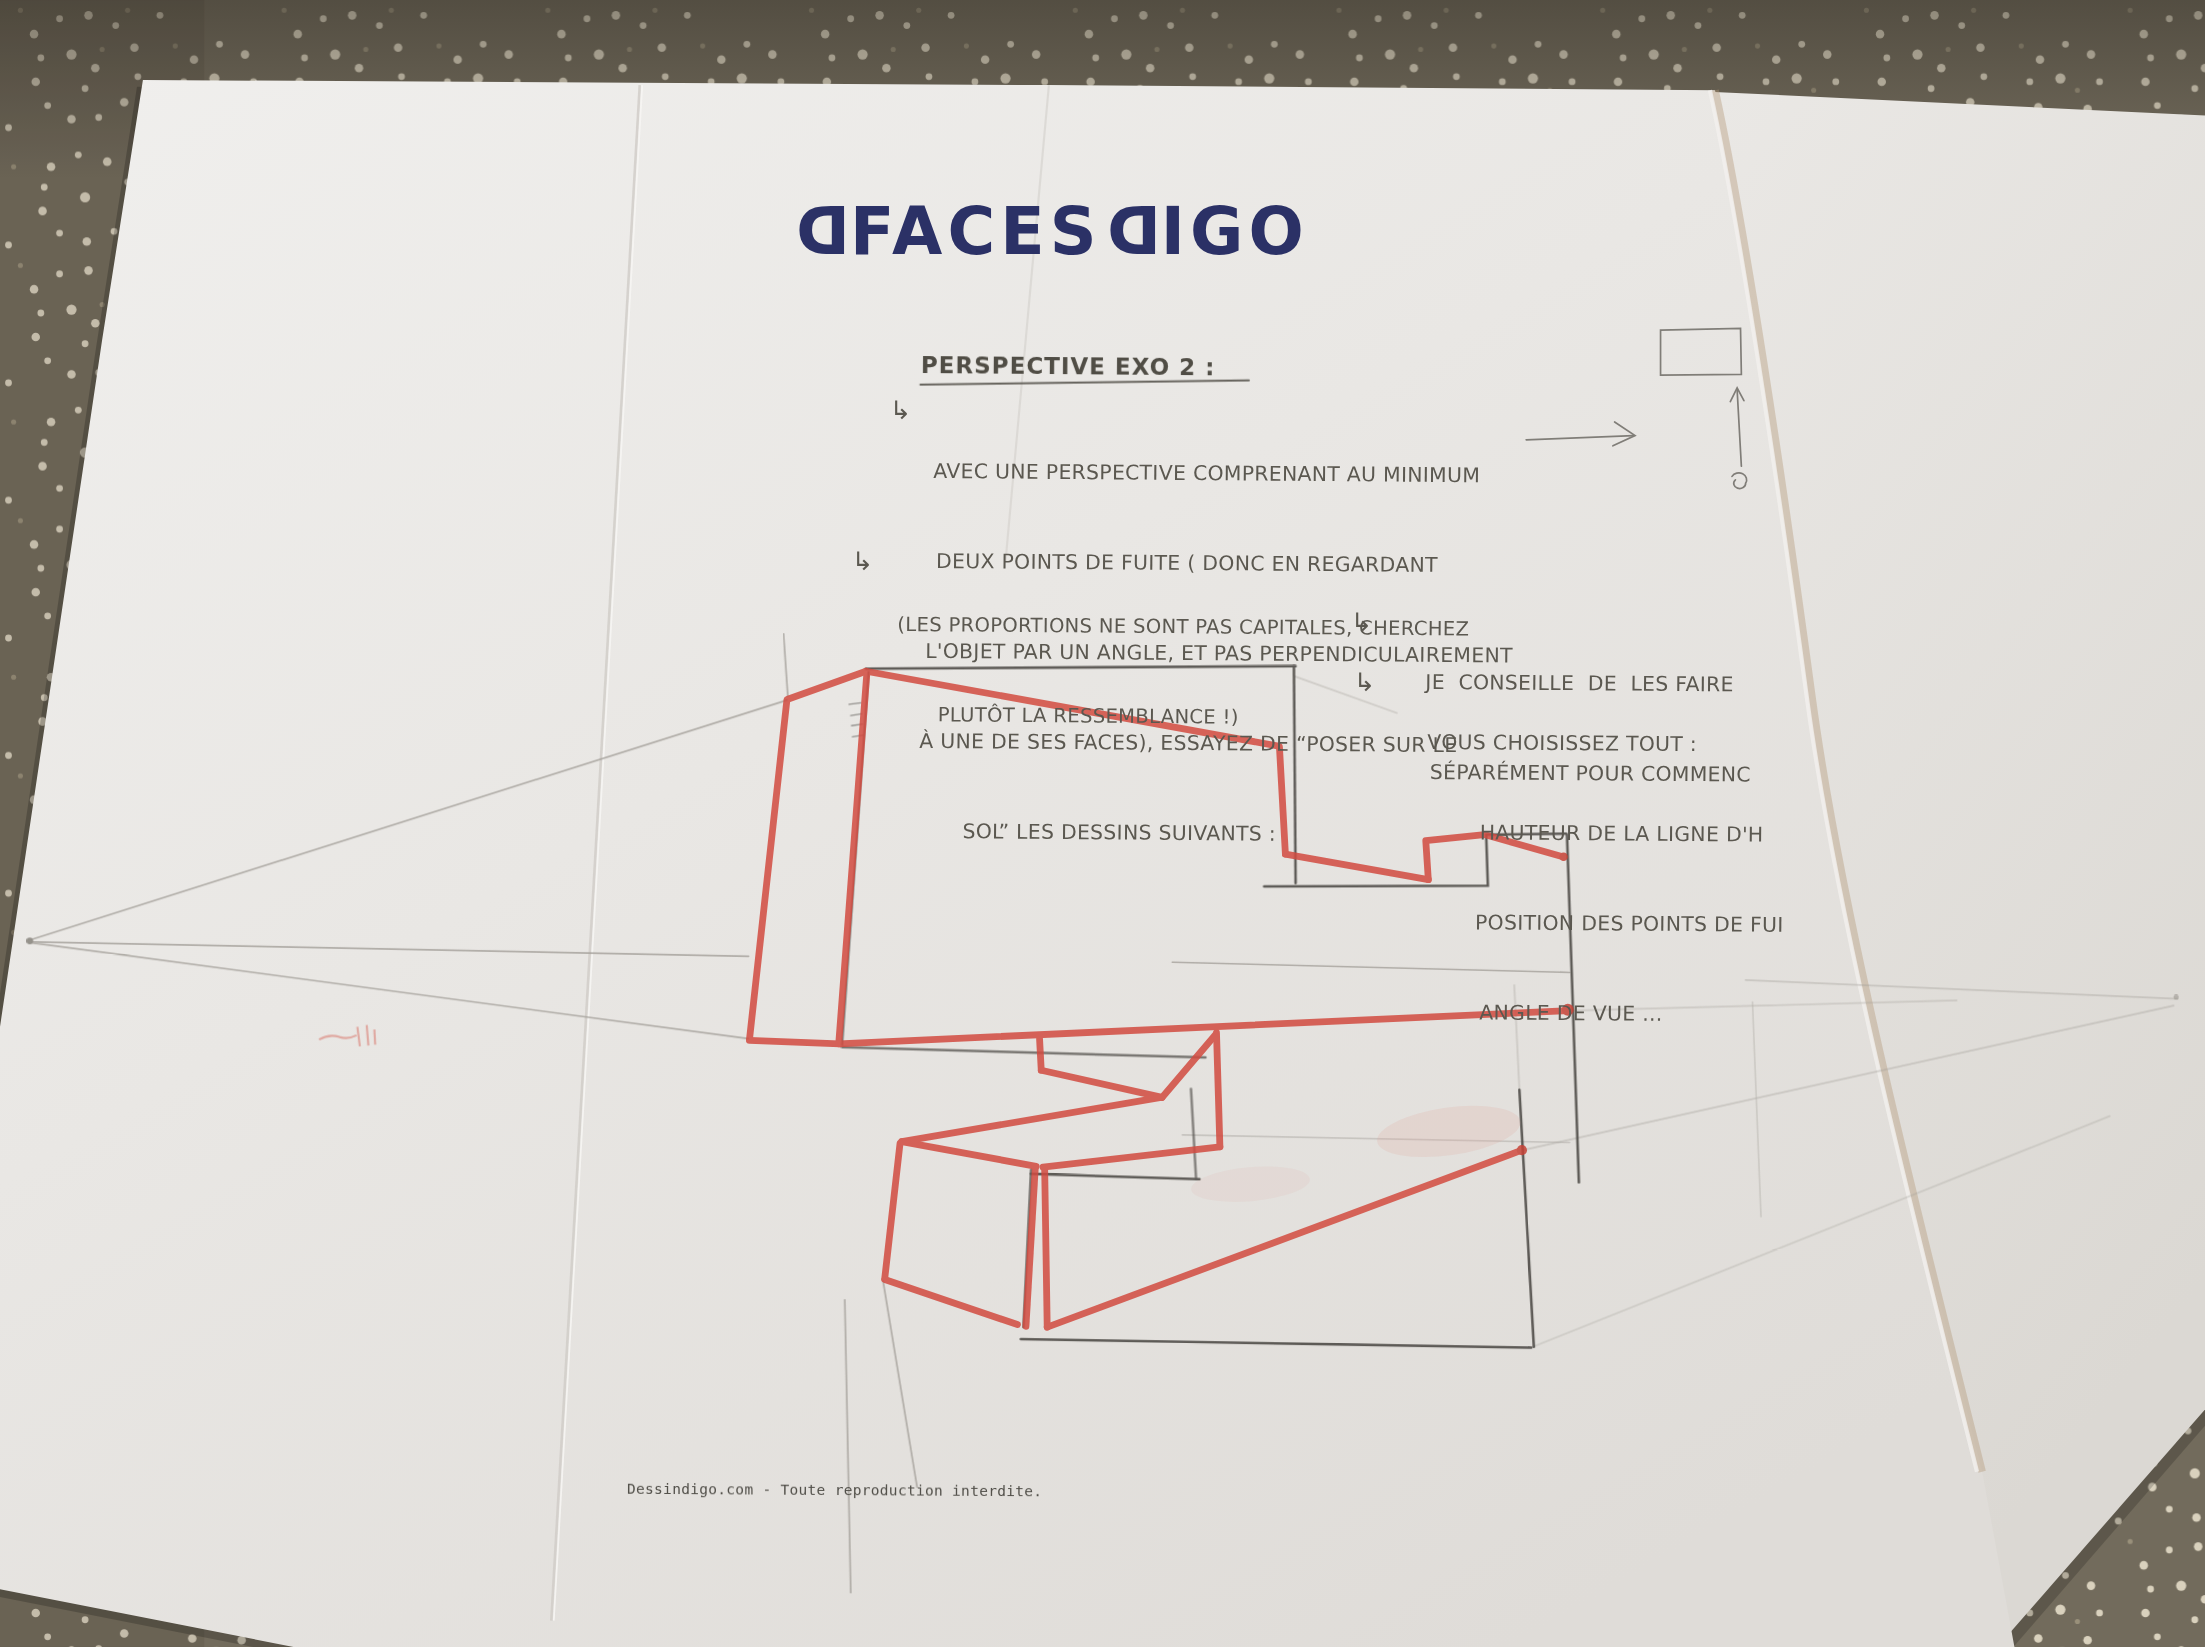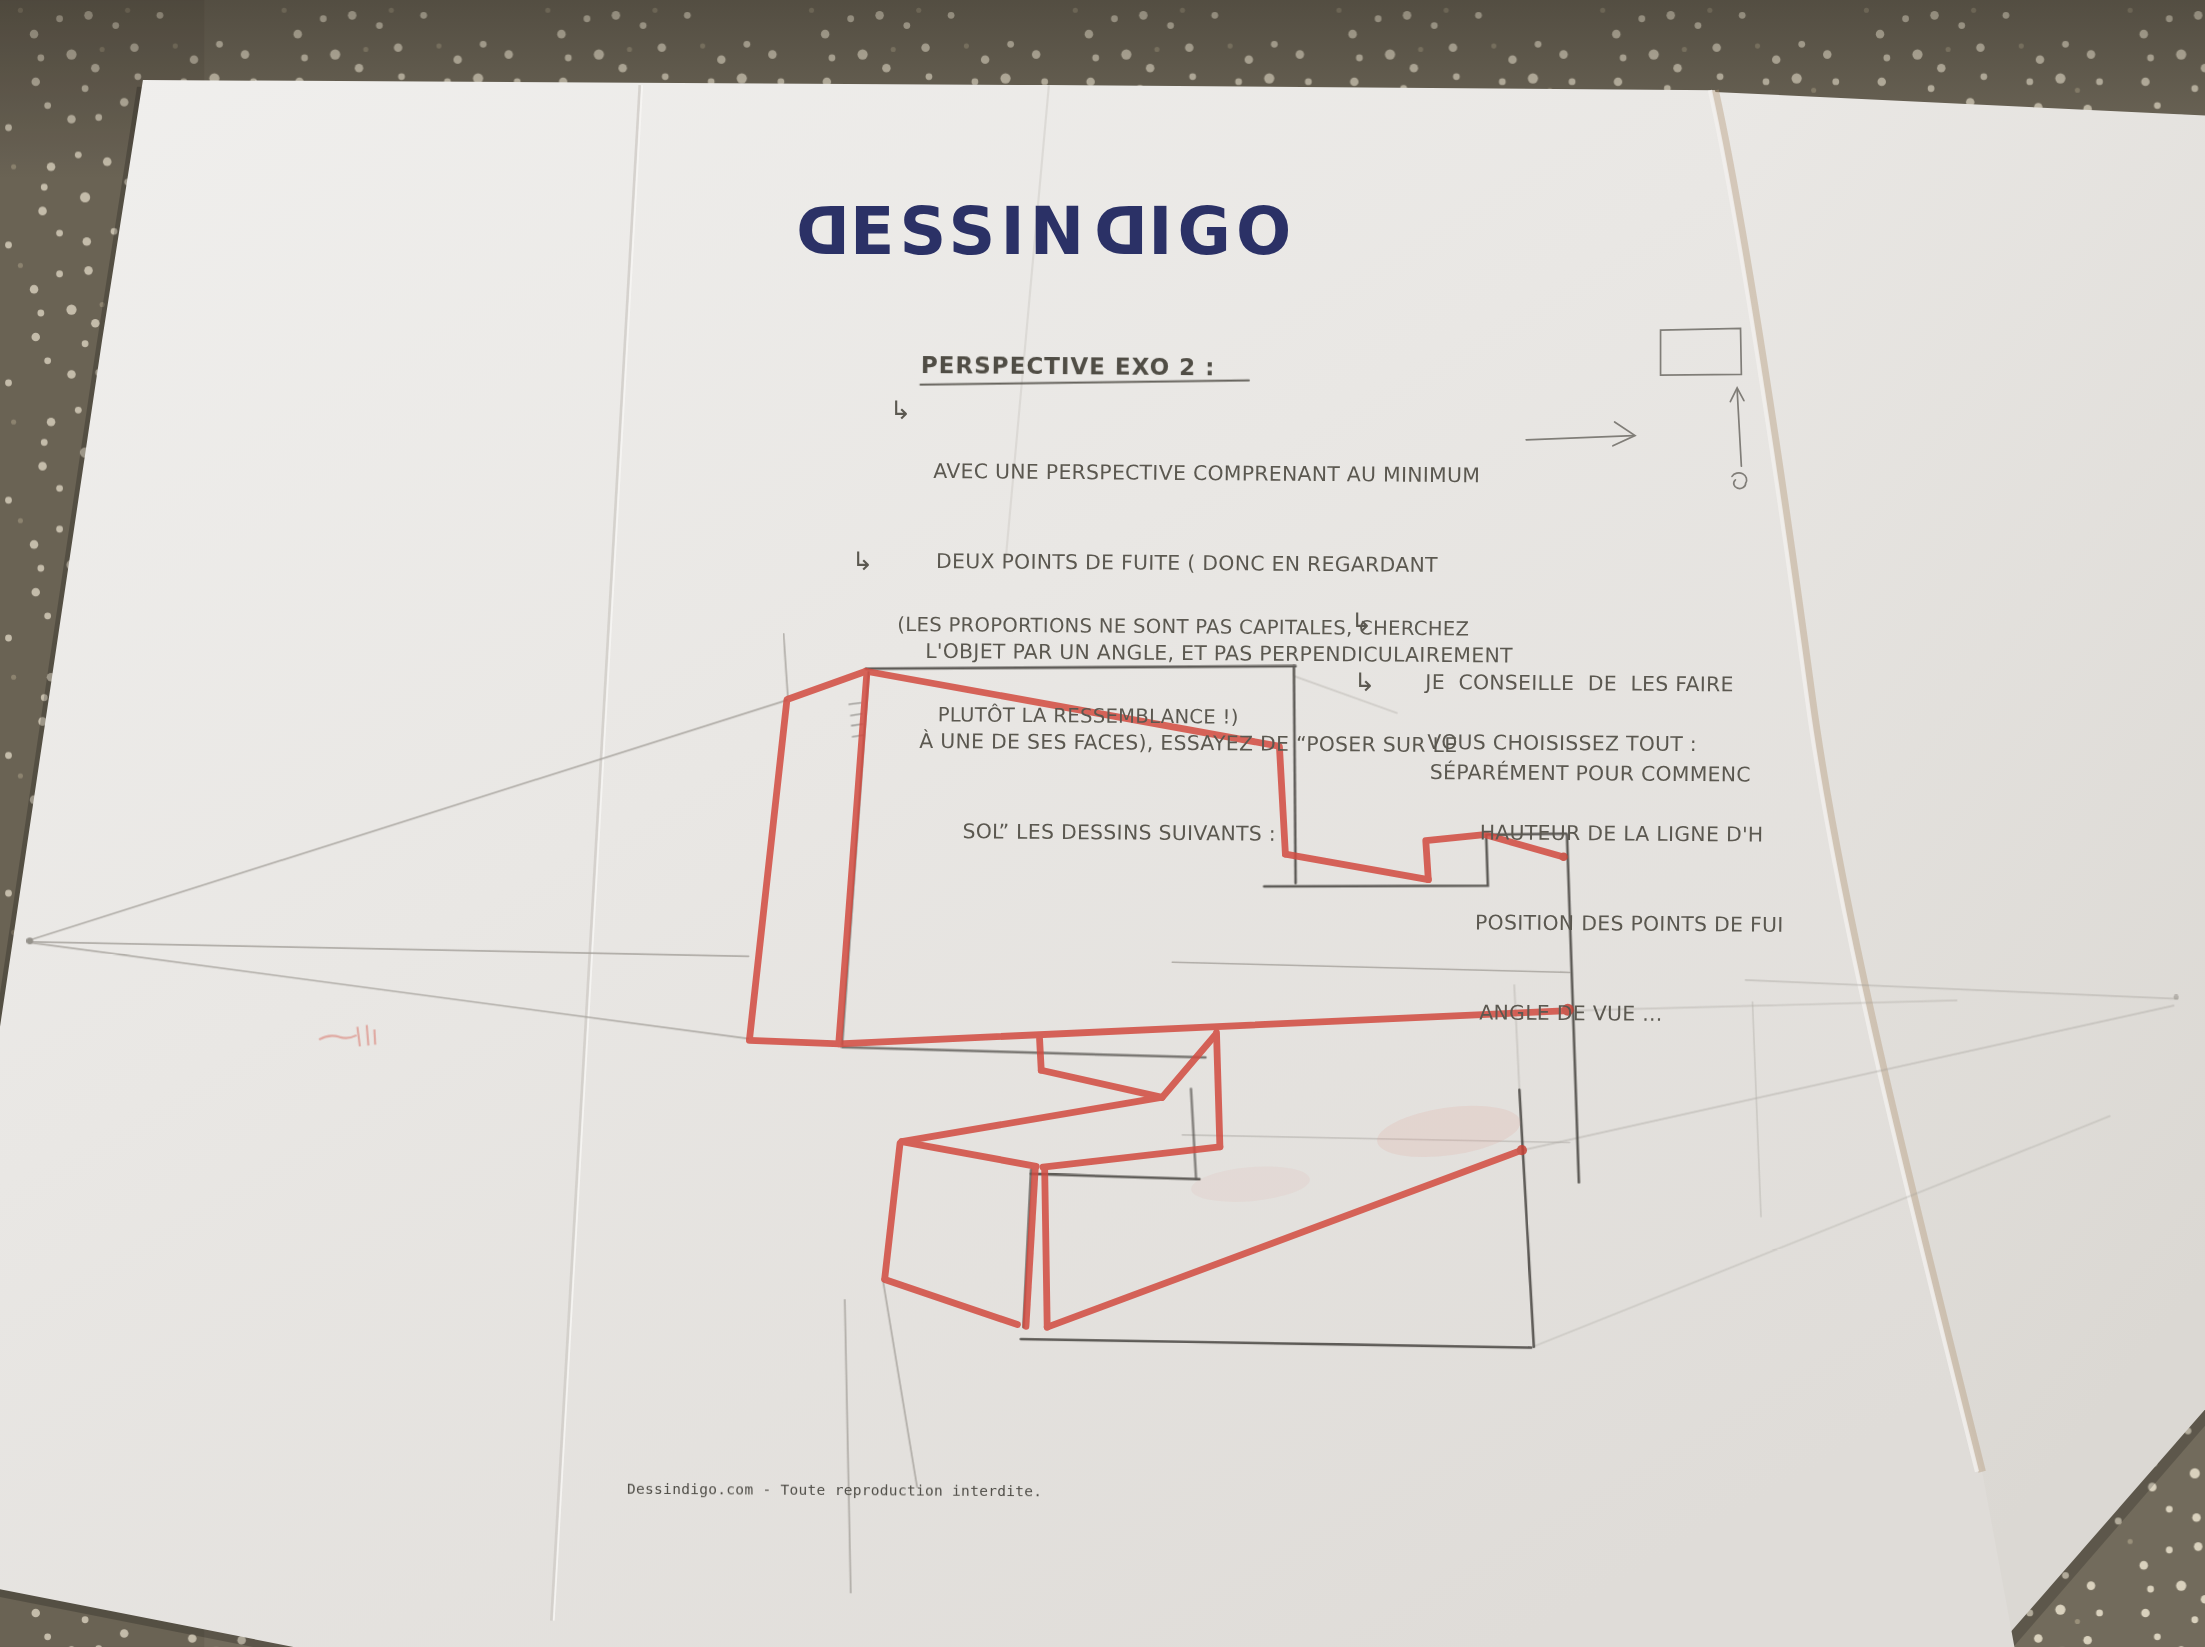--- a/index.html
+++ b/index.html
@@ -237,21 +237,21 @@
     <ellipse cx="1470" cy="1392" rx="70" ry="20" fill="#dfa39b" opacity=".12" transform="rotate(-5 1470 1392)"></ellipse>
     <g stroke="#d9776c" stroke-width="2.5" opacity=".55" fill="none">
       <path d="M375,1222 q12,-7 24,-3 q10,3 20,-2"></path>
       <path d="M420,1207 L423,1230"></path>
           <path d="M431,1205 L433,1229"></path>
       <path d="M440,1210 L441,1228"></path>
     </g>
   </g>
 </svg>
 
-  <div class="txt logo" style="left:791px;top:194px;"><span class="flip">D</span><span>ESSIN</span><span class="flip">D</span><span>IGO</span></div>
+  <div class="txt logo" style="left:791px;top:194px;"><span class="flip">D</span><span>FACES</span><span class="flip">D</span><span>IGO</span></div>
 
   <div class="txt heading r1" style="left:921px;top:352px;">PERSPECTIVE EXO 2 :</div>
 
   <div class="txt arrow" style="left:890px;top:395px;">↳</div>
   <div class="txt hand r1" style="left:934px;top:396px;">
     <div>AVEC UNE PERSPECTIVE COMPRENANT AU MINIMUM</div>
     <div style="margin-left:3.4px">DEUX POINTS DE FUITE ( DONC EN REGARDANT</div>
     <div style="margin-left:-6.8px">L'OBJET PAR UN ANGLE, ET PAS PERPENDICULAIREMENT</div>
     <div style="margin-left:-12px">À UNE DE SES FACES), ESSAYEZ DE “POSER SUR LE</div>
     <div style="margin-left:32px">SOL” LES DESSINS SUIVANTS :</div>

